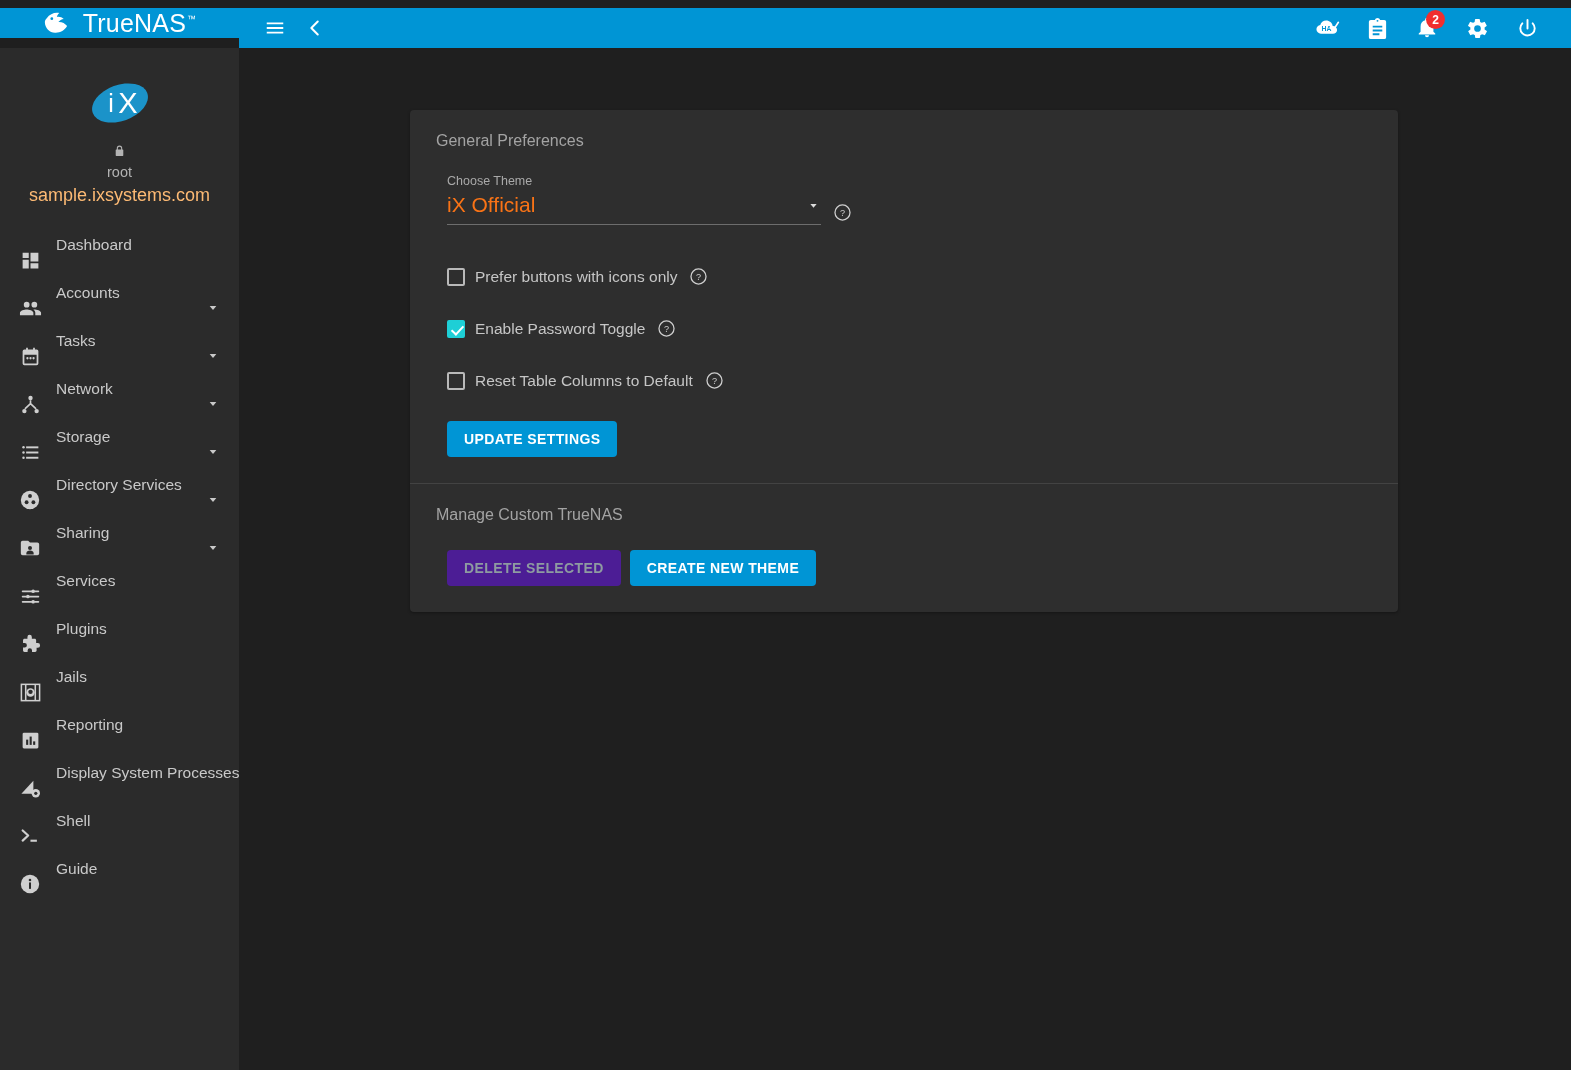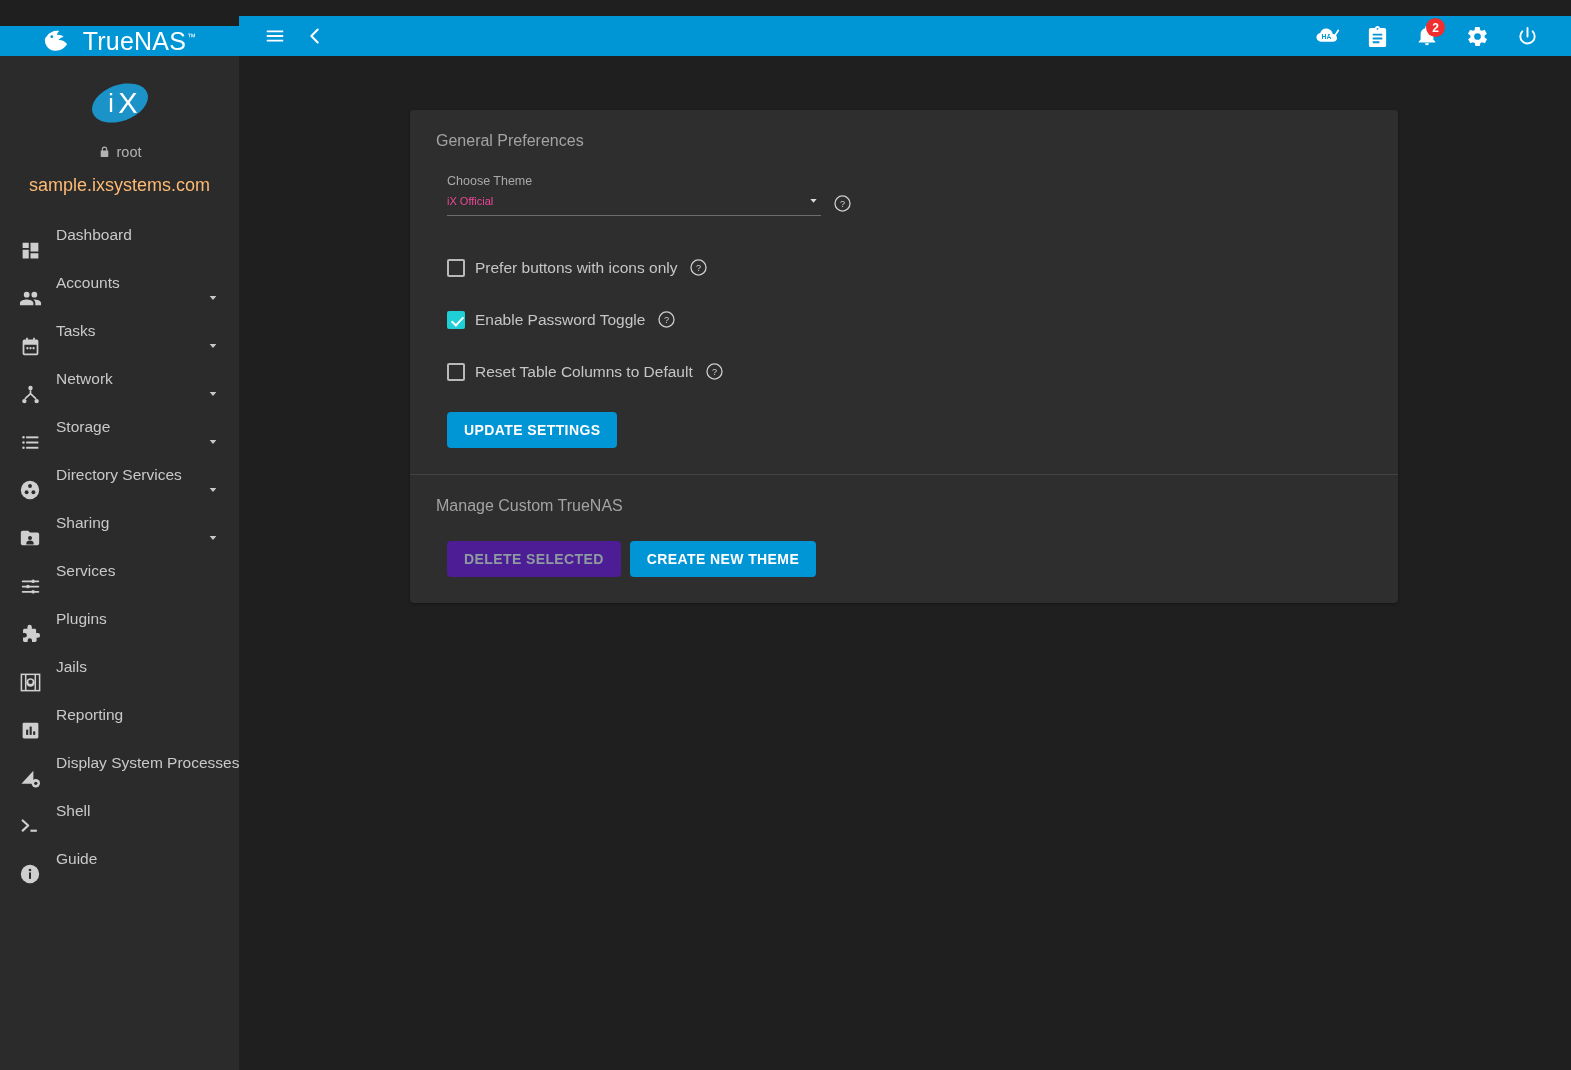--- a/index.html
+++ b/index.html
@@ -10,25 +10,25 @@
     height: 1070px;
     overflow: hidden;
     background: #1f1f1f;
     font-family: "Liberation Sans", sans-serif;
     -webkit-font-smoothing: antialiased;
   }
 
   
   .topbar {
     position: absolute;
-    top: 16px; left: 0;
+    top: 8px; left: 0;
     width: 1571px;
     height: 40px;
     display: flex;
-    align-items: flex-end;
+    align-items: flex-start;
     z-index: 20;
   }
   .brand {
     width: 239px;
     background: #0095d5;
     display: flex;
     align-items: center;
     justify-content: center;
     gap: 10px;
     flex: none;
@@ -91,23 +91,24 @@
     text-align: center;
   }
   .ix-logo {
     width: 62px; height: 50px;
     margin: 0 auto 16px;
     display: block;
   }
   .side-user {
     color: #b3b3b3;
     font-size: 14.5px;
-    display: flex; align-items: center; justify-content: center;
+    display: flex; align-items: center; justify-content: flex-start;
     gap: 6px;
-    margin-bottom: 15px;
+    margin-bottom: 5px;
+    flex-direction: column;
   }
   .side-host {
     color: #fdba74;
     font-size: 18px;
   }
   .lock-icon { display: block; }
 
   .nav { margin-top: 16px; }
   .nav-item {
     height: 48px;
@@ -194,22 +195,22 @@
   }
   .select-box {
     width: 374px;
     border-bottom: 1px solid #6d6d6d;
     padding-bottom: 7px;
     display: flex;
     align-items: center;
     cursor: pointer;
   }
   .select-value {
-    color: #ec4899;
-    font-size: 11px;
+    color: #f97316;
+    font-size: 21px;
     flex: 1;
   }
   .select-arrow { color: #dcdcdc; display: flex; align-items: center; }
   .help-icon {
     position: absolute;
     left: 386px;
     bottom: 3px;
     cursor: pointer;
     display: flex;
   }

